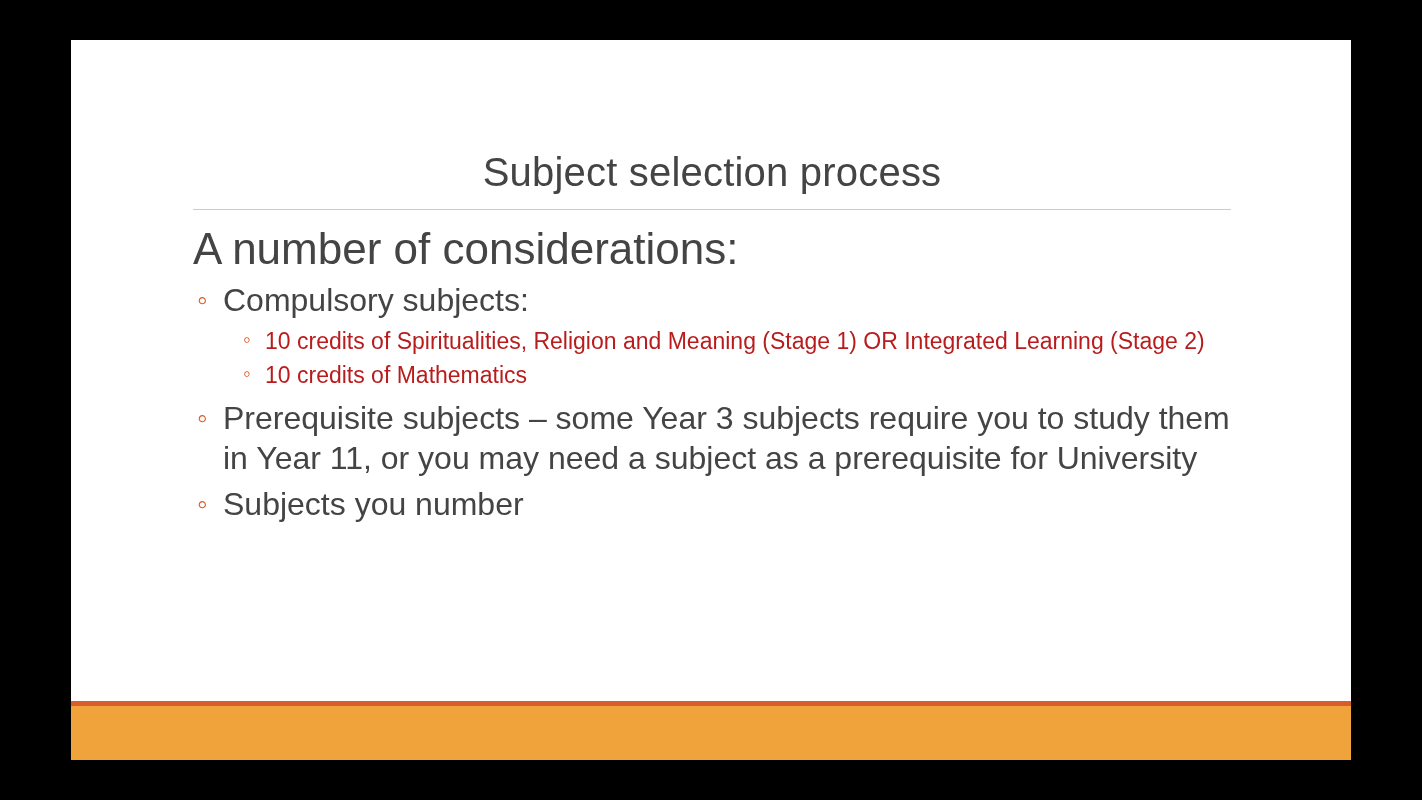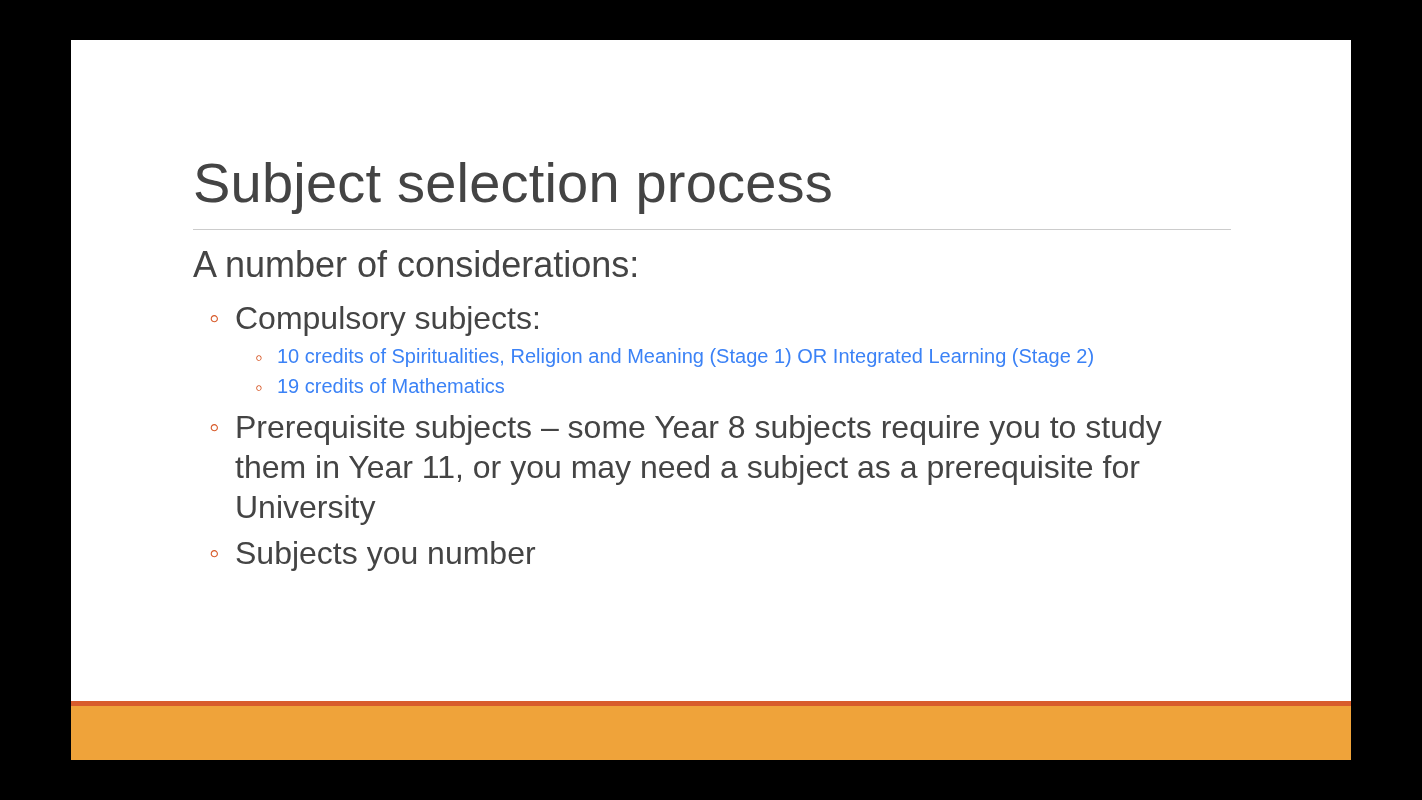--- a/index.html
+++ b/index.html
@@ -17,40 +17,41 @@
     top: 40px;
     width: 1280px;
     height: 720px;
     background: #fff;
     box-sizing: border-box;
   }
   .content-wrap {
     padding: 110px 120px 0 122px;
   }
   h1.title {
-    font-size: 56px;
+    font-size: 40px;
     font-weight: 300;
     color: #444;
     margin: 0 0 14px 0;
     letter-spacing: 0.2px;
+    text-align: center;
   }
   .rule {
     border: none;
     border-top: 1px solid #ccc;
     margin: 0 0 14px 0;
   }
   .subtitle {
-    font-size: 36px;
+    font-size: 44px;
     font-weight: 400;
     color: #444;
     margin: 0 0 6px 0;
   }
   ul.level1 {
     list-style: none;
-    margin: 12px;
+    margin: 0;
     padding: 0 0 0 4px;
   }
   ul.level1 > li {
     position: relative;
     padding-left: 26px;
     font-size: 32px;
     color: #444;
     line-height: 1.25;
     margin-bottom: 6px;
   }
@@ -64,22 +65,22 @@
     line-height: 1.35;
   }
   ul.level2 {
     list-style: none;
     margin: 4px 0 6px 0;
     padding: 0 0 0 20px;
   }
   ul.level2 > li {
     position: relative;
     padding-left: 22px;
-    font-size: 20px;
-    color: #3b82f6;
+    font-size: 23px;
+    color: #b91c1c;
     line-height: 1.48;
   }
   ul.level2 > li::before {
     content: "◦";
     position: absolute;
     left: 0;
     top: 0;
     color: #d85c2c;
     font-size: 22px;
   }
@@ -99,25 +100,25 @@
 <div class="slide">
   <div class="content-wrap">
     <h1 class="title">Subject selection process</h1>
     <hr class="rule">
     <div class="subtitle">A number of considerations:</div>
     <ul class="level1">
       <li>
         <span>Compulsory subjects:</span>
         <ul class="level2">
           <li>10 credits of Spiritualities, Religion and Meaning (Stage 1) OR Integrated Learning (Stage 2)</li>
-          <li>19 credits of Mathematics</li>
+          <li>10 credits of Mathematics</li>
         </ul>
       </li>
       <li>
-        <span>Prerequisite subjects – some Year 8 subjects require you to study them in Year 11, or you may need a subject as a prerequisite for University</span>
+        <span>Prerequisite subjects – some Year 3 subjects require you to study them in Year 11, or you may need a subject as a prerequisite for University</span>
       </li>
       <li>
         <span>Subjects you number</span>
       </li>
     </ul>
   </div>
   <div class="footer-bar"></div>
 </div>
 
 </body></html>

